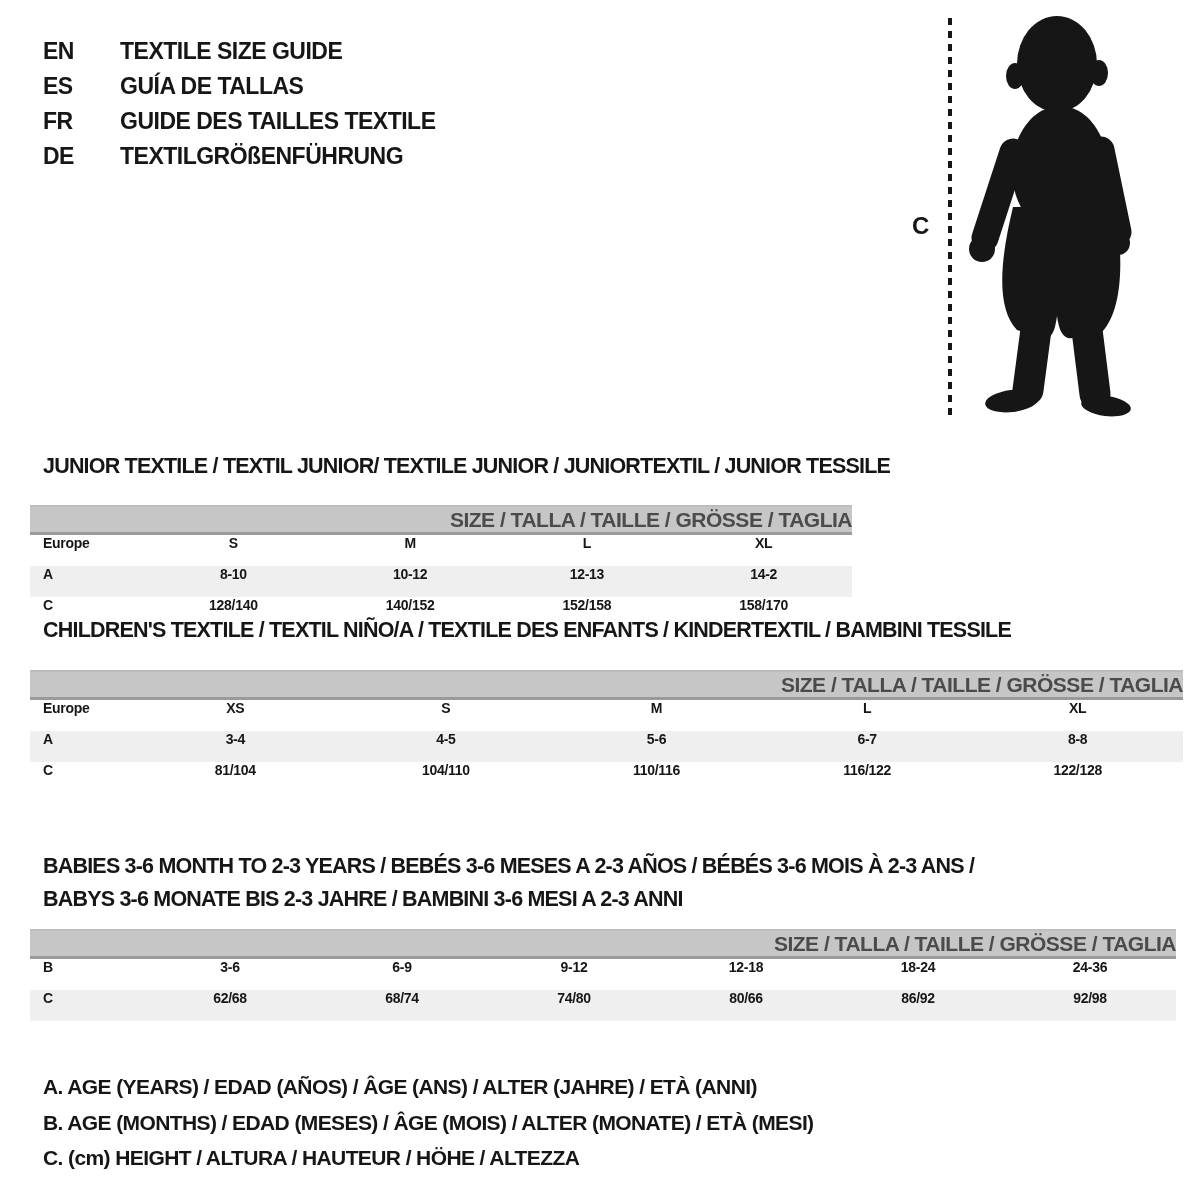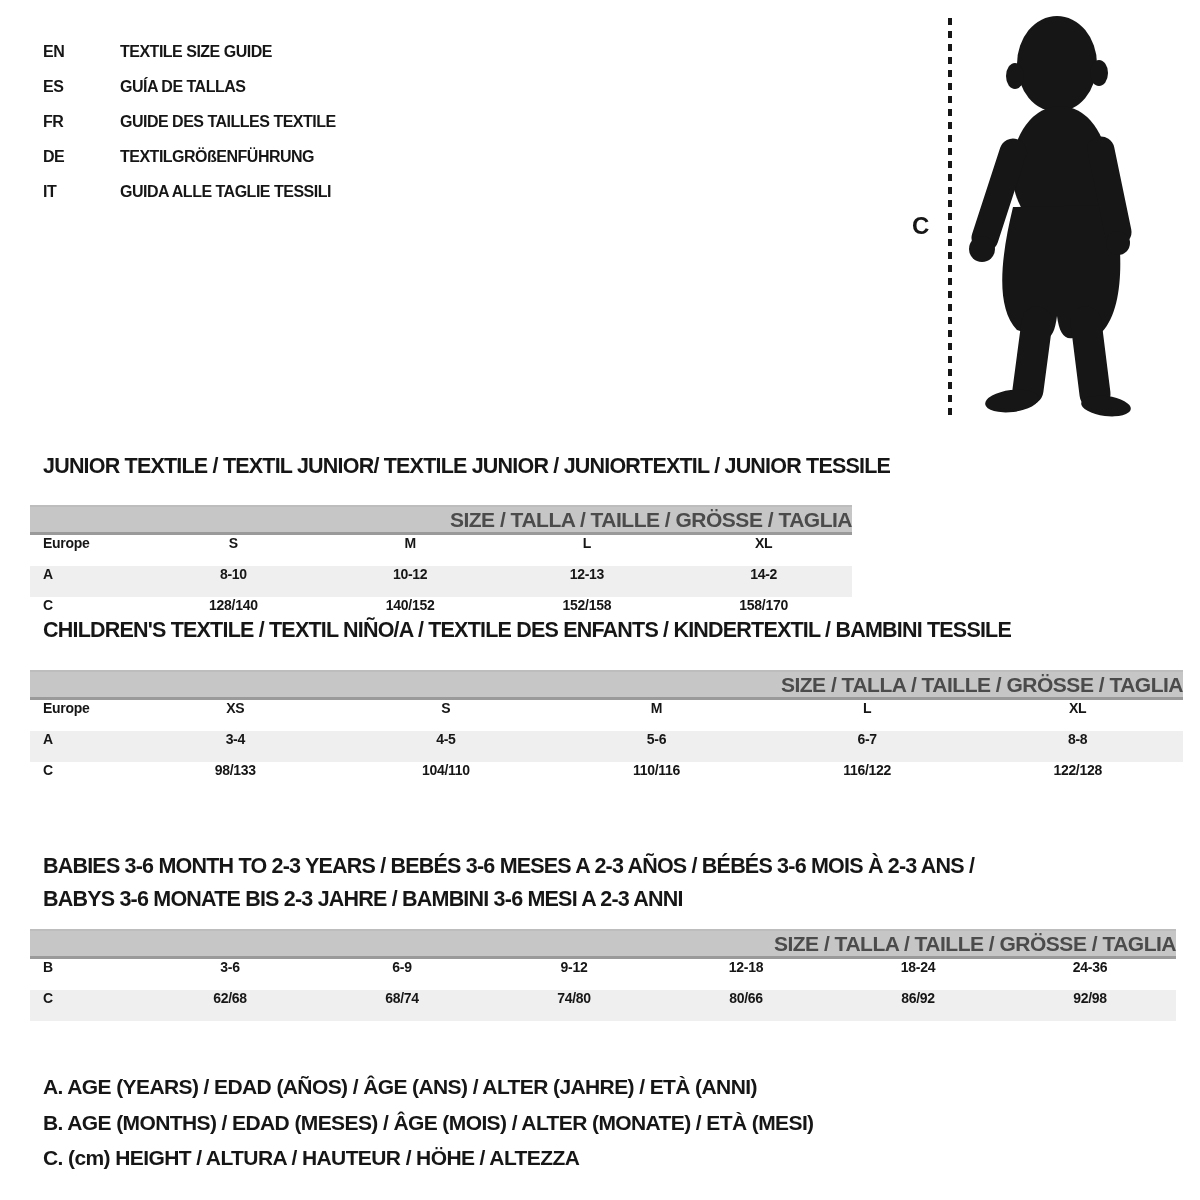--- a/index.html
+++ b/index.html
@@ -3,21 +3,21 @@
 <meta charset="utf-8">
 <style>
   html,body{margin:0;padding:0;}
   .canvas{
     position:relative;width:1200px;height:1200px;background:#ffffff;
     font-family:"Liberation Sans","DejaVu Sans",sans-serif;
     font-weight:700;color:#161616;overflow:hidden;
   }
   
   .lang-block{position:absolute;left:43px;top:34px;}
-  .lang-row{display:flex;height:35px;align-items:center;font-size:16px;letter-spacing:-0.5px;}
+  .lang-row{display:flex;height:35px;align-items:center;font-size:23px;letter-spacing:-0.5px;}
   .lang-code{width:77px;}
   .lang-title{white-space:nowrap;}
   
   .figure{position:absolute;left:880px;top:0;width:315px;height:440px;}
   .dash-line{position:absolute;left:68px;top:18px;width:4px;height:398px;
     background:repeating-linear-gradient(to bottom,#161616 0 7px,transparent 7px 13px);}
   .c-label{position:absolute;left:32px;top:212px;font-size:24px;}
   .figure svg{position:absolute;left:85px;top:2px;}
   
   .section{position:absolute;left:30px;}
@@ -56,24 +56,20 @@
         <span class="lang-code">ES</span>
         <span class="lang-title">GUÍA DE TALLAS</span>
       </div>
       <div class="lang-row">
         <span class="lang-code">FR</span>
         <span class="lang-title">GUIDE DES TAILLES TEXTILE</span>
       </div>
       <div class="lang-row">
         <span class="lang-code">DE</span>
         <span class="lang-title">TEXTILGRÖßENFÜHRUNG</span>
-      </div>
-      <div class="lang-row">
-        <span class="lang-code">IT</span>
-        <span class="lang-title">GUIDA ALLE TAGLIE TESSILI</span>
       </div>
     </div>
 
   <div class="figure">
     <div class="dash-line"></div>
     <div class="c-label">C</div>
     <svg width="185" height="420" viewBox="0 0 185 420">
       <g fill="#161616" stroke="#161616">
 
         <ellipse cx="92" cy="62" rx="40" ry="48" stroke="none"></ellipse>
@@ -146,21 +142,21 @@
         <div class="row" style="background: rgb(239, 239, 239);">
           <span class="row-label">A</span>
           <span class="cell">3-4</span>
           <span class="cell">4-5</span>
           <span class="cell">5-6</span>
           <span class="cell">6-7</span>
           <span class="cell">8-8</span>
         </div>
         <div class="row">
           <span class="row-label">C</span>
-          <span class="cell">98/133</span>
+          <span class="cell">81/104</span>
           <span class="cell">104/110</span>
           <span class="cell">110/116</span>
           <span class="cell">116/122</span>
           <span class="cell">122/128</span>
         </div>
       </div>
   </div>
 
   <div class="section s3">
     <div class="sec-titles">

